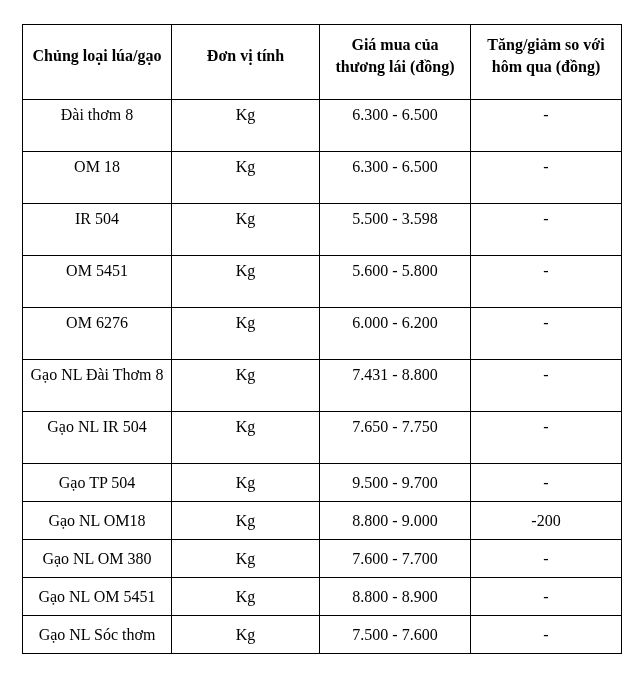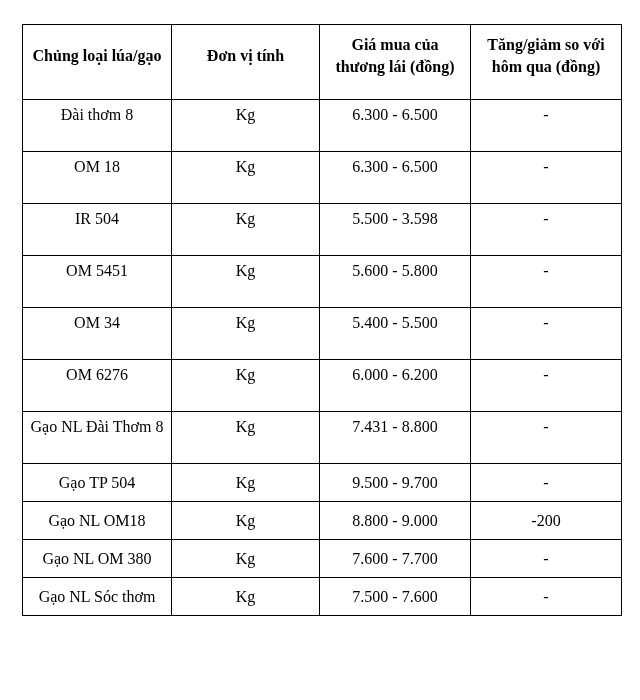--- a/index.html
+++ b/index.html
@@ -86,35 +86,35 @@
         <td>5.500 - 3.598</td>
         <td>-</td>
       </tr>
       <tr class="tall">
         <td>OM 5451</td>
         <td>Kg</td>
         <td>5.600 - 5.800</td>
         <td>-</td>
       </tr>
       <tr class="tall">
-        <td>OM 34</td>
-        <td>Kg</td>
-        <td>5.400 - 5.500</td>
-        <td>-</td>
-      </tr>
-      <tr class="tall">
         <td>OM 6276</td>
         <td>Kg</td>
         <td>6.000 - 6.200</td>
         <td>-</td>
       </tr>
       <tr class="tall">
         <td>Gạo NL Đài Thơm 8</td>
         <td>Kg</td>
         <td>7.431 - 8.800</td>
+        <td>-</td>
+      </tr>
+      <tr class="tall">
+        <td>Gạo NL IR 504</td>
+        <td>Kg</td>
+        <td>7.650 - 7.750</td>
         <td>-</td>
       </tr>
       <tr class="short">
         <td>Gạo TP 504</td>
         <td>Kg</td>
         <td>9.500 - 9.700</td>
         <td>-</td>
       </tr>
       <tr class="short">
         <td>Gạo NL OM18</td>
@@ -122,19 +122,25 @@
         <td>8.800 - 9.000</td>
         <td>-200</td>
       </tr>
       <tr class="short">
         <td>Gạo NL OM 380</td>
         <td>Kg</td>
         <td>7.600 - 7.700</td>
         <td>-</td>
       </tr>
       <tr class="short">
+        <td>Gạo NL OM 5451</td>
+        <td>Kg</td>
+        <td>8.800 - 8.900</td>
+        <td>-</td>
+      </tr>
+      <tr class="short">
         <td>Gạo NL Sóc thơm</td>
         <td>Kg</td>
         <td>7.500 - 7.600</td>
         <td>-</td>
       </tr>
     </tbody>
 </table>
 
 </body></html>

